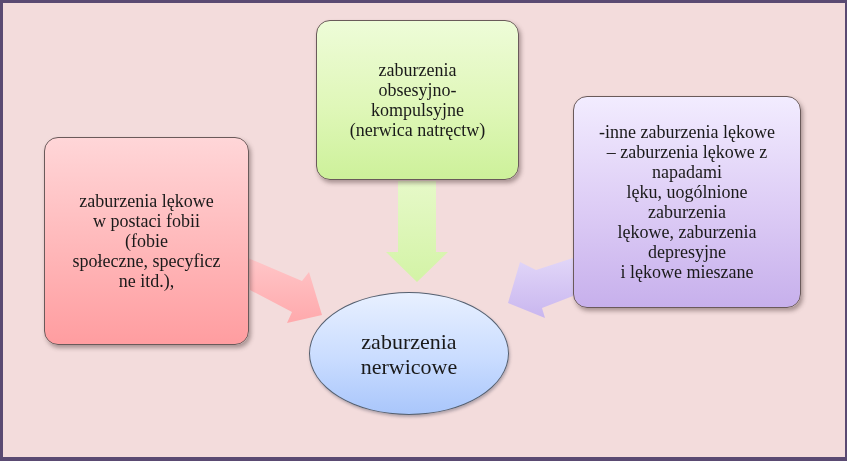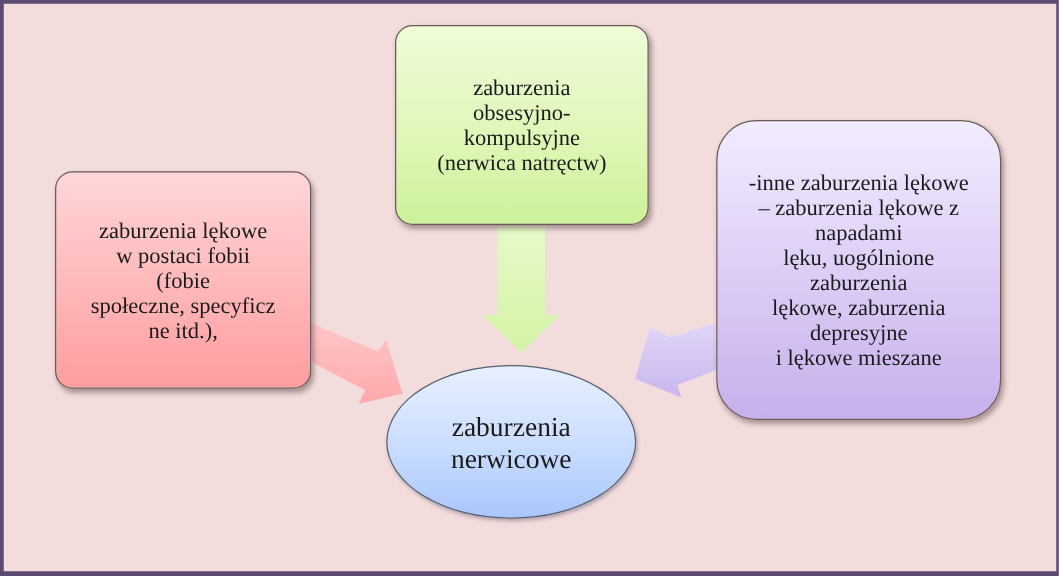--- a/index.html
+++ b/index.html
@@ -11,31 +11,30 @@
   .box {
     position:absolute; box-sizing:border-box;
     border:1.5px solid #6a5a5a; border-radius:14px;
     display:flex; align-items:center; justify-content:center; text-align:center;
     font-family:"Liberation Serif", "DejaVu Serif", serif;
     color:#1a1a1a; font-size:18px; line-height:20px;
     box-shadow: 2px 3px 4px rgba(80,60,60,0.45);
     white-space:pre-line;
   }
   .box-red {
-    left:44px; top:137px; width:205px; height:174px;
+    left:44px; top:137px; width:205px; height:208px;
     background:linear-gradient(to bottom, #ffd6d8 0%, #ffb4b6 60%, #ff9da0 100%);
   }
   .box-green {
     left:316px; top:20px; width:203px; height:160px;
     background:linear-gradient(to bottom, #eefcd8 0%, #dff7b8 55%, #cdf19a 100%);
   }
   .box-purple {
-    left:573px; top:96px; width:228px; height:240px;
+    left:573px; top:96px; width:228px; height:212px;
     background:linear-gradient(to bottom, #f2ecff 0%, #dccbf5 55%, #c7b0ec 100%);
-    border-radius:32px;
   }
   .ellipse {
     position:absolute; left:309px; top:292px; width:200px; height:123px;
     box-sizing:border-box; border:1.5px solid #556070; border-radius:50%;
     background:linear-gradient(to bottom, #e8f0ff 0%, #c9dcff 55%, #a9c6fb 100%);
     display:flex; align-items:center; justify-content:center; text-align:center;
     font-family:"Liberation Serif", "DejaVu Serif", serif;
     color:#1a1a1a; font-size:22px; line-height:25px; white-space:pre-line;
     box-shadow: 1px 2px 3px rgba(60,60,80,0.35);
   }

